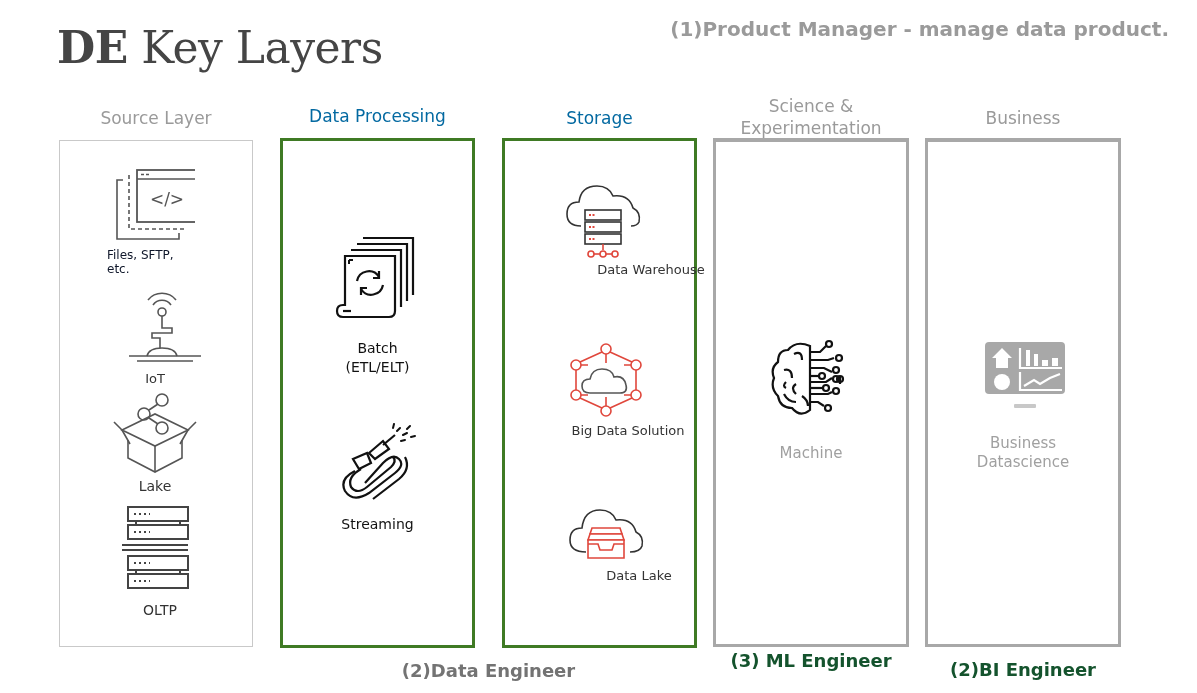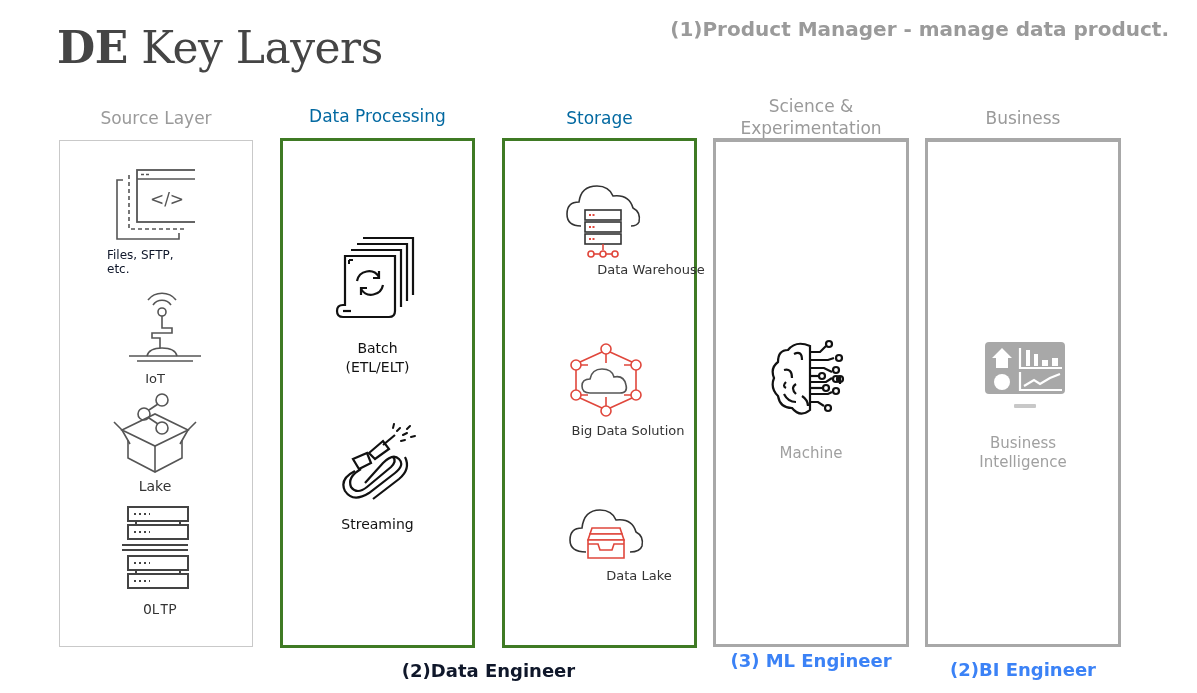--- a/index.html
+++ b/index.html
@@ -14,22 +14,22 @@
   .box.src { left: 59px; top: 140px; width: 194px; height: 507px; border: 1px solid #c9c9c9; }
   .box.green { border: 3px solid #3f7a24; }
   .box.gray { border: 3px solid #a8a8a8; border-top-width: 4px; }
   .item { position: absolute; text-align: center; }
   .item svg { display: block; margin: 0 auto; }
   .lbl { font-size: 13px; color: #333; line-height: 16px; }
   .lbl.small { font-size: 12px; color: #0f172a; }
   .lbl.big { font-size: 14px; color: #111; line-height: 19px; }
   .lbl.grayl { font-size: 15px; color: #a0a0a0; line-height: 19px; }
   .foot { position: absolute; text-align: center; font-size: 18px; font-weight: bold; line-height: 22px; }
-  .foot.green { color: #0f172a; }
-  .foot.gray { color: #3b82f6; }
+  .foot.green { color: #737373; }
+  .foot.gray { color: #14532d; }
 </style>
 </head>
 <body>
 
 <div class="title"><span class="de">DE</span> <span>Key Layers</span></div>
 <div class="pm">(1)Product Manager - manage data product.</div>
 
 <div class="col-head gray" style="left:59px;top:107px;width:194px;">Source Layer</div>
 <div class="col-head dark" style="left:280px;top:105px;width:195px;">Data Processing</div>
 <div class="col-head dark" style="left:502px;top:107px;width:195px;">Storage</div>
@@ -96,21 +96,21 @@
     <line x1="2" y1="40" x2="68" y2="40" stroke="#444" stroke-width="2"></line>
     <line x1="2" y1="45" x2="68" y2="45" stroke="#444" stroke-width="2"></line>
     <rect x="8" y="51" width="60" height="14" fill="none" stroke="#444" stroke-width="2"></rect>
     <rect x="8" y="69" width="60" height="14" fill="none" stroke="#444" stroke-width="2"></rect>
     <line x1="14" y1="58" x2="30" y2="58" stroke="#444" stroke-width="2" stroke-dasharray="2 3"></line>
     <line x1="14" y1="76" x2="30" y2="76" stroke="#444" stroke-width="2" stroke-dasharray="2 3"></line>
     <line x1="16" y1="65" x2="16" y2="69" stroke="#444" stroke-width="2"></line>
     <line x1="60" y1="65" x2="60" y2="69" stroke="#444" stroke-width="2"></line>
   </svg>
 </div>
-<div class="lbl" style="position:absolute;left:110px;top:602px;width:100px;text-align:center;font-size:14px;font-family:Liberation Mono, monospace;">OLTP</div>
+<div class="lbl" style="position:absolute;left:110px;top:602px;width:100px;text-align:center;font-size:14px;">OLTP</div>
 
 <div class="item" style="left:330px;top:233px;width:95px;">
   <svg width="90" height="88" viewBox="0 0 90 88">
     <path d="M30 5 H80 V62" fill="none" stroke="#111" stroke-width="2.2"></path>
     <path d="M24 11 H74 V68" fill="none" stroke="#111" stroke-width="2.2"></path>
     <path d="M18 17 H68 V74" fill="none" stroke="#111" stroke-width="2.2"></path>
     <path d="M12 23 H62 V78 Q62 84 56 84 H10 Q4 84 4 78 Q4 72 10 72 H12 Z" fill="#fff" stroke="#111" stroke-width="2.2"></path>
     <path d="M16 27 V31 M16 27 H20" stroke="#111" stroke-width="2"></path>
     <path d="M24 48 A12 12 0 0 1 46 44" fill="none" stroke="#111" stroke-width="2.2"></path>
     <path d="M46 38 V45 H40" fill="none" stroke="#111" stroke-width="2.2"></path>
@@ -226,20 +226,20 @@
     <rect x="52" y="14" width="4" height="12" fill="#fff"></rect>
     <rect x="60" y="20" width="6" height="6" fill="#fff"></rect>
     <rect x="70" y="18" width="6" height="8" fill="#fff"></rect>
     <path d="M38 32 V50 H80" fill="none" stroke="#fff" stroke-width="2.2"></path>
     <path d="M42 46 L52 40 L58 44 L68 38 L78 34" fill="none" stroke="#fff" stroke-width="2.2"></path>
     <rect x="32" y="64" width="22" height="4" rx="1" fill="#c8c8c8"></rect>
   </svg>
 </div>
 <div class="lbl grayl" style="position:absolute;left:925px;top:434px;width:196px;text-align:center;">
   <div>Business</div>
-  <div>Intelligence</div>
+  <div>Datascience</div>
 </div>
 
 <div class="foot green" style="left:280px;top:660px;width:417px;">(2)Data Engineer</div>
 <div class="foot gray" style="left:713px;top:650px;width:196px;">
   <div>(3) ML Engineer</div>
 </div>
 <div class="foot gray" style="left:925px;top:659px;width:196px;">(2)BI Engineer</div>
 
 </body></html>

